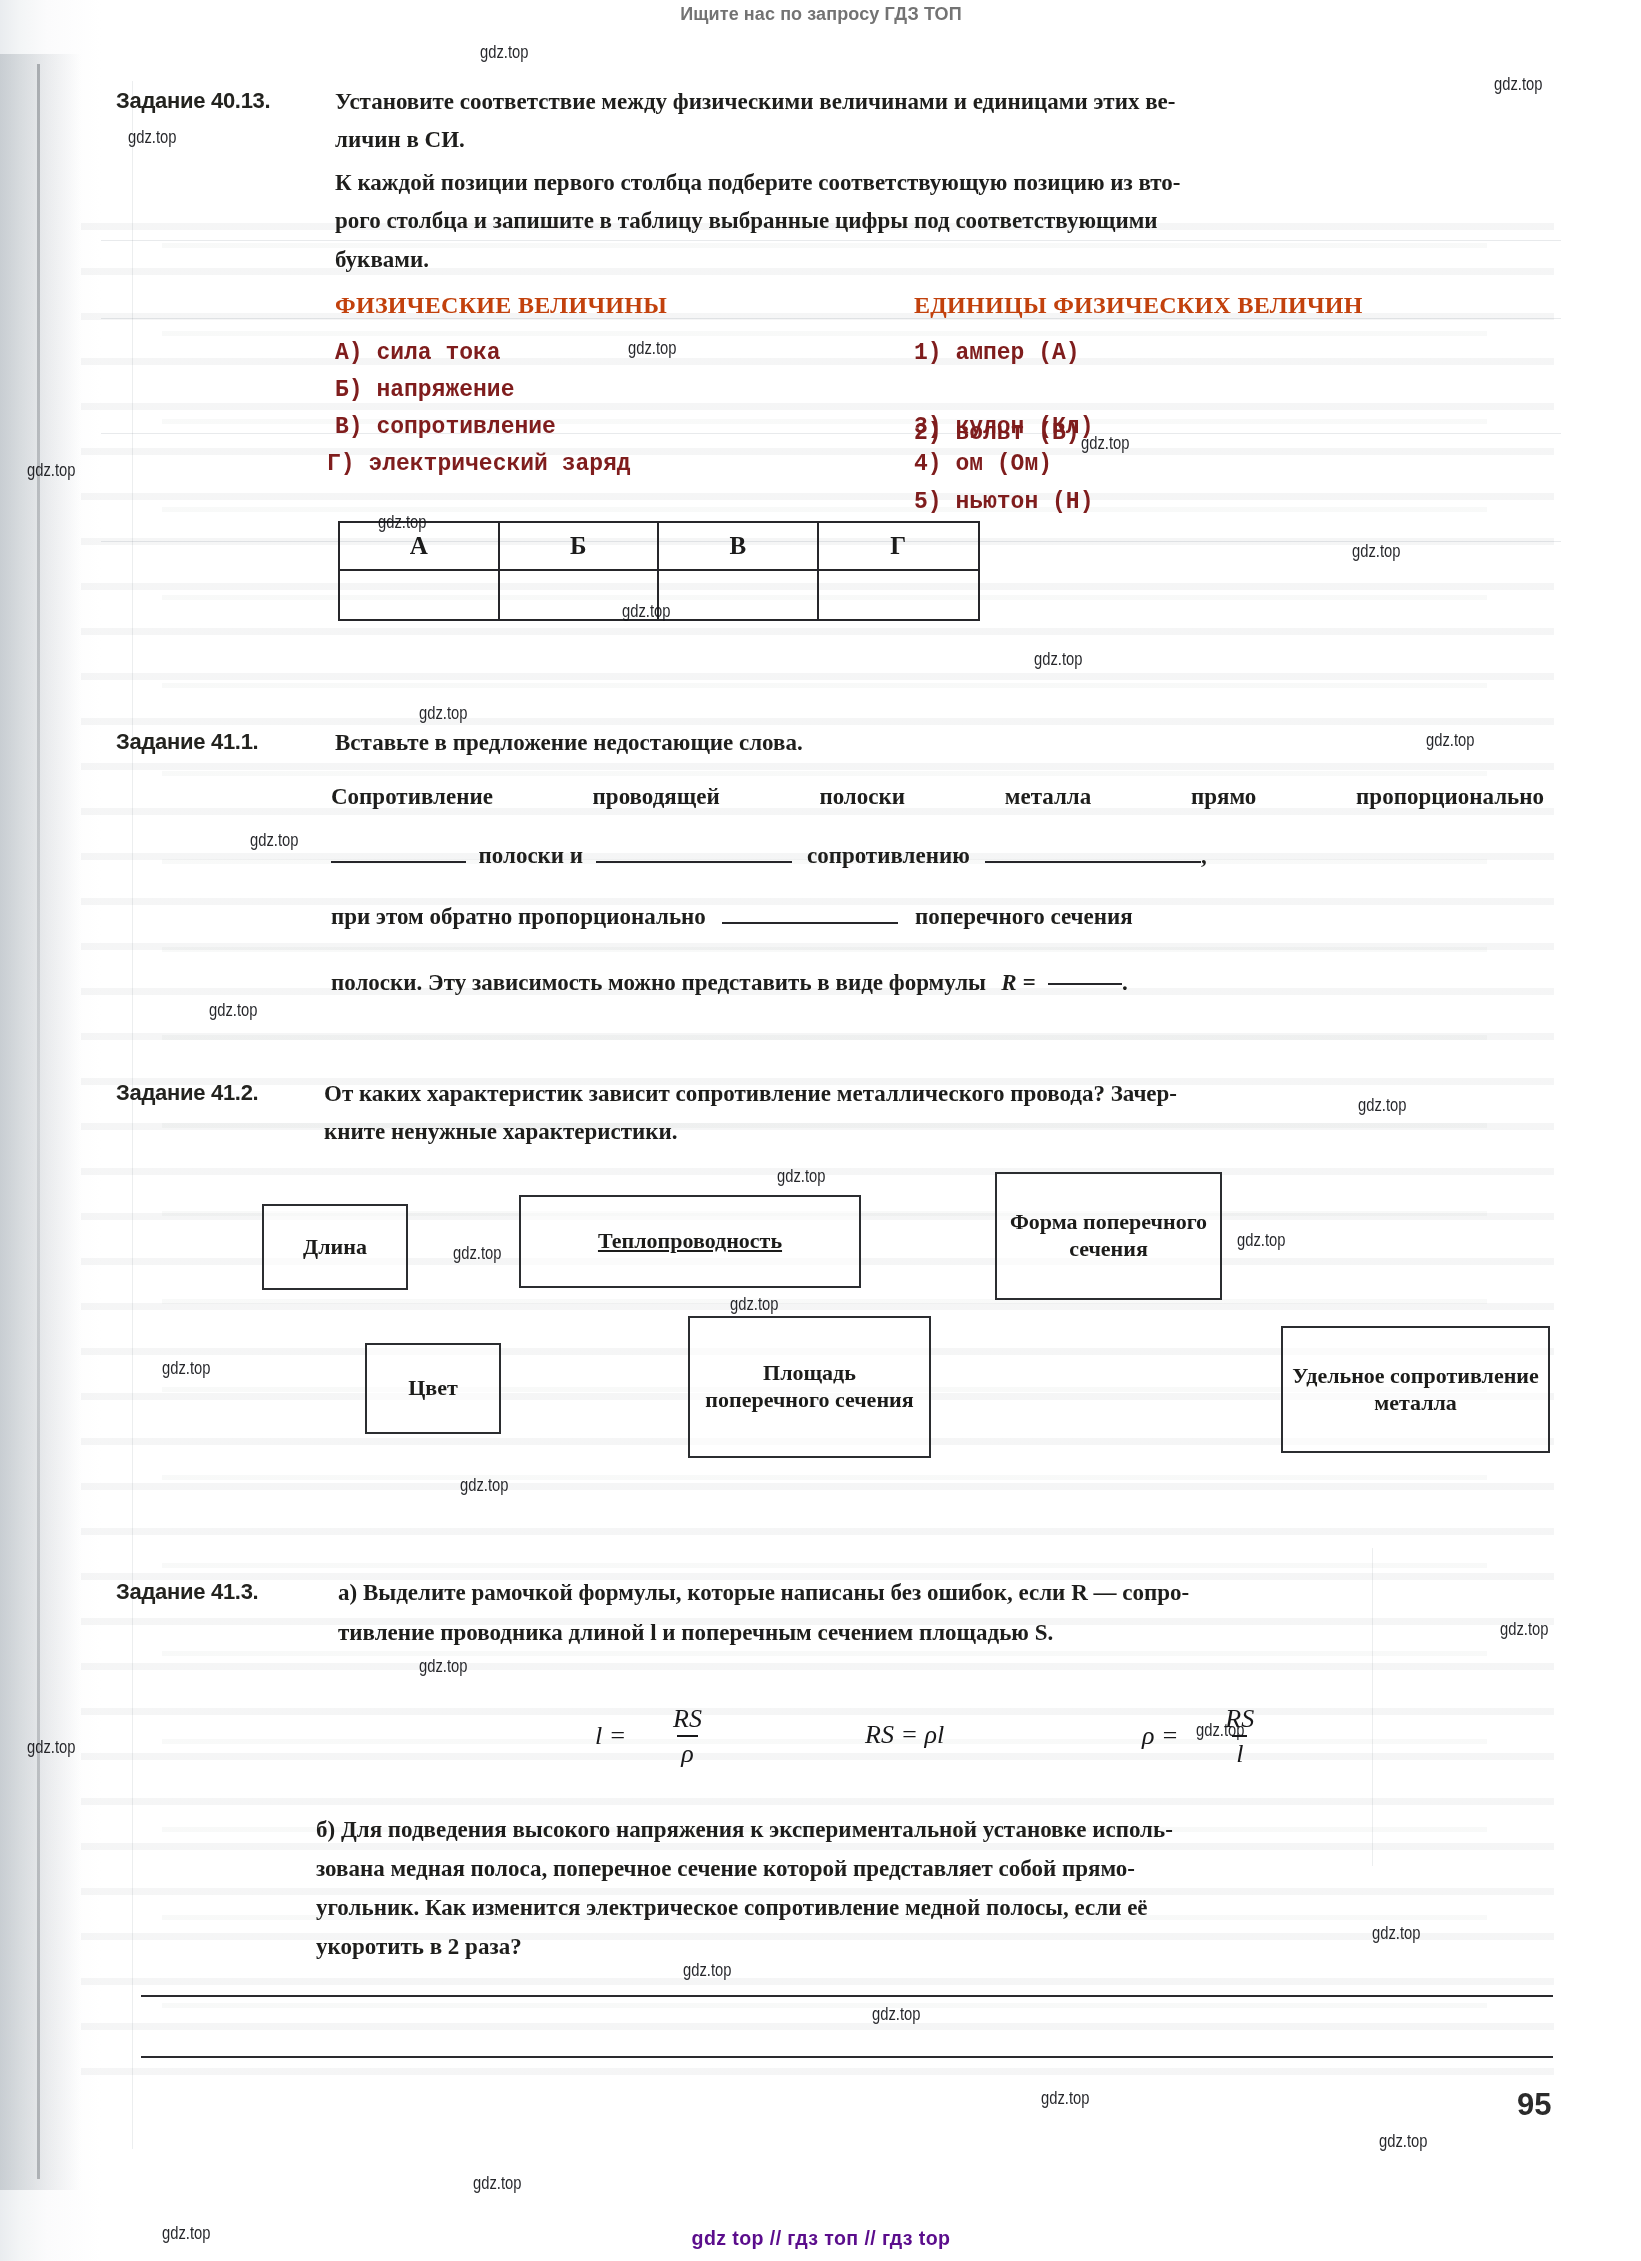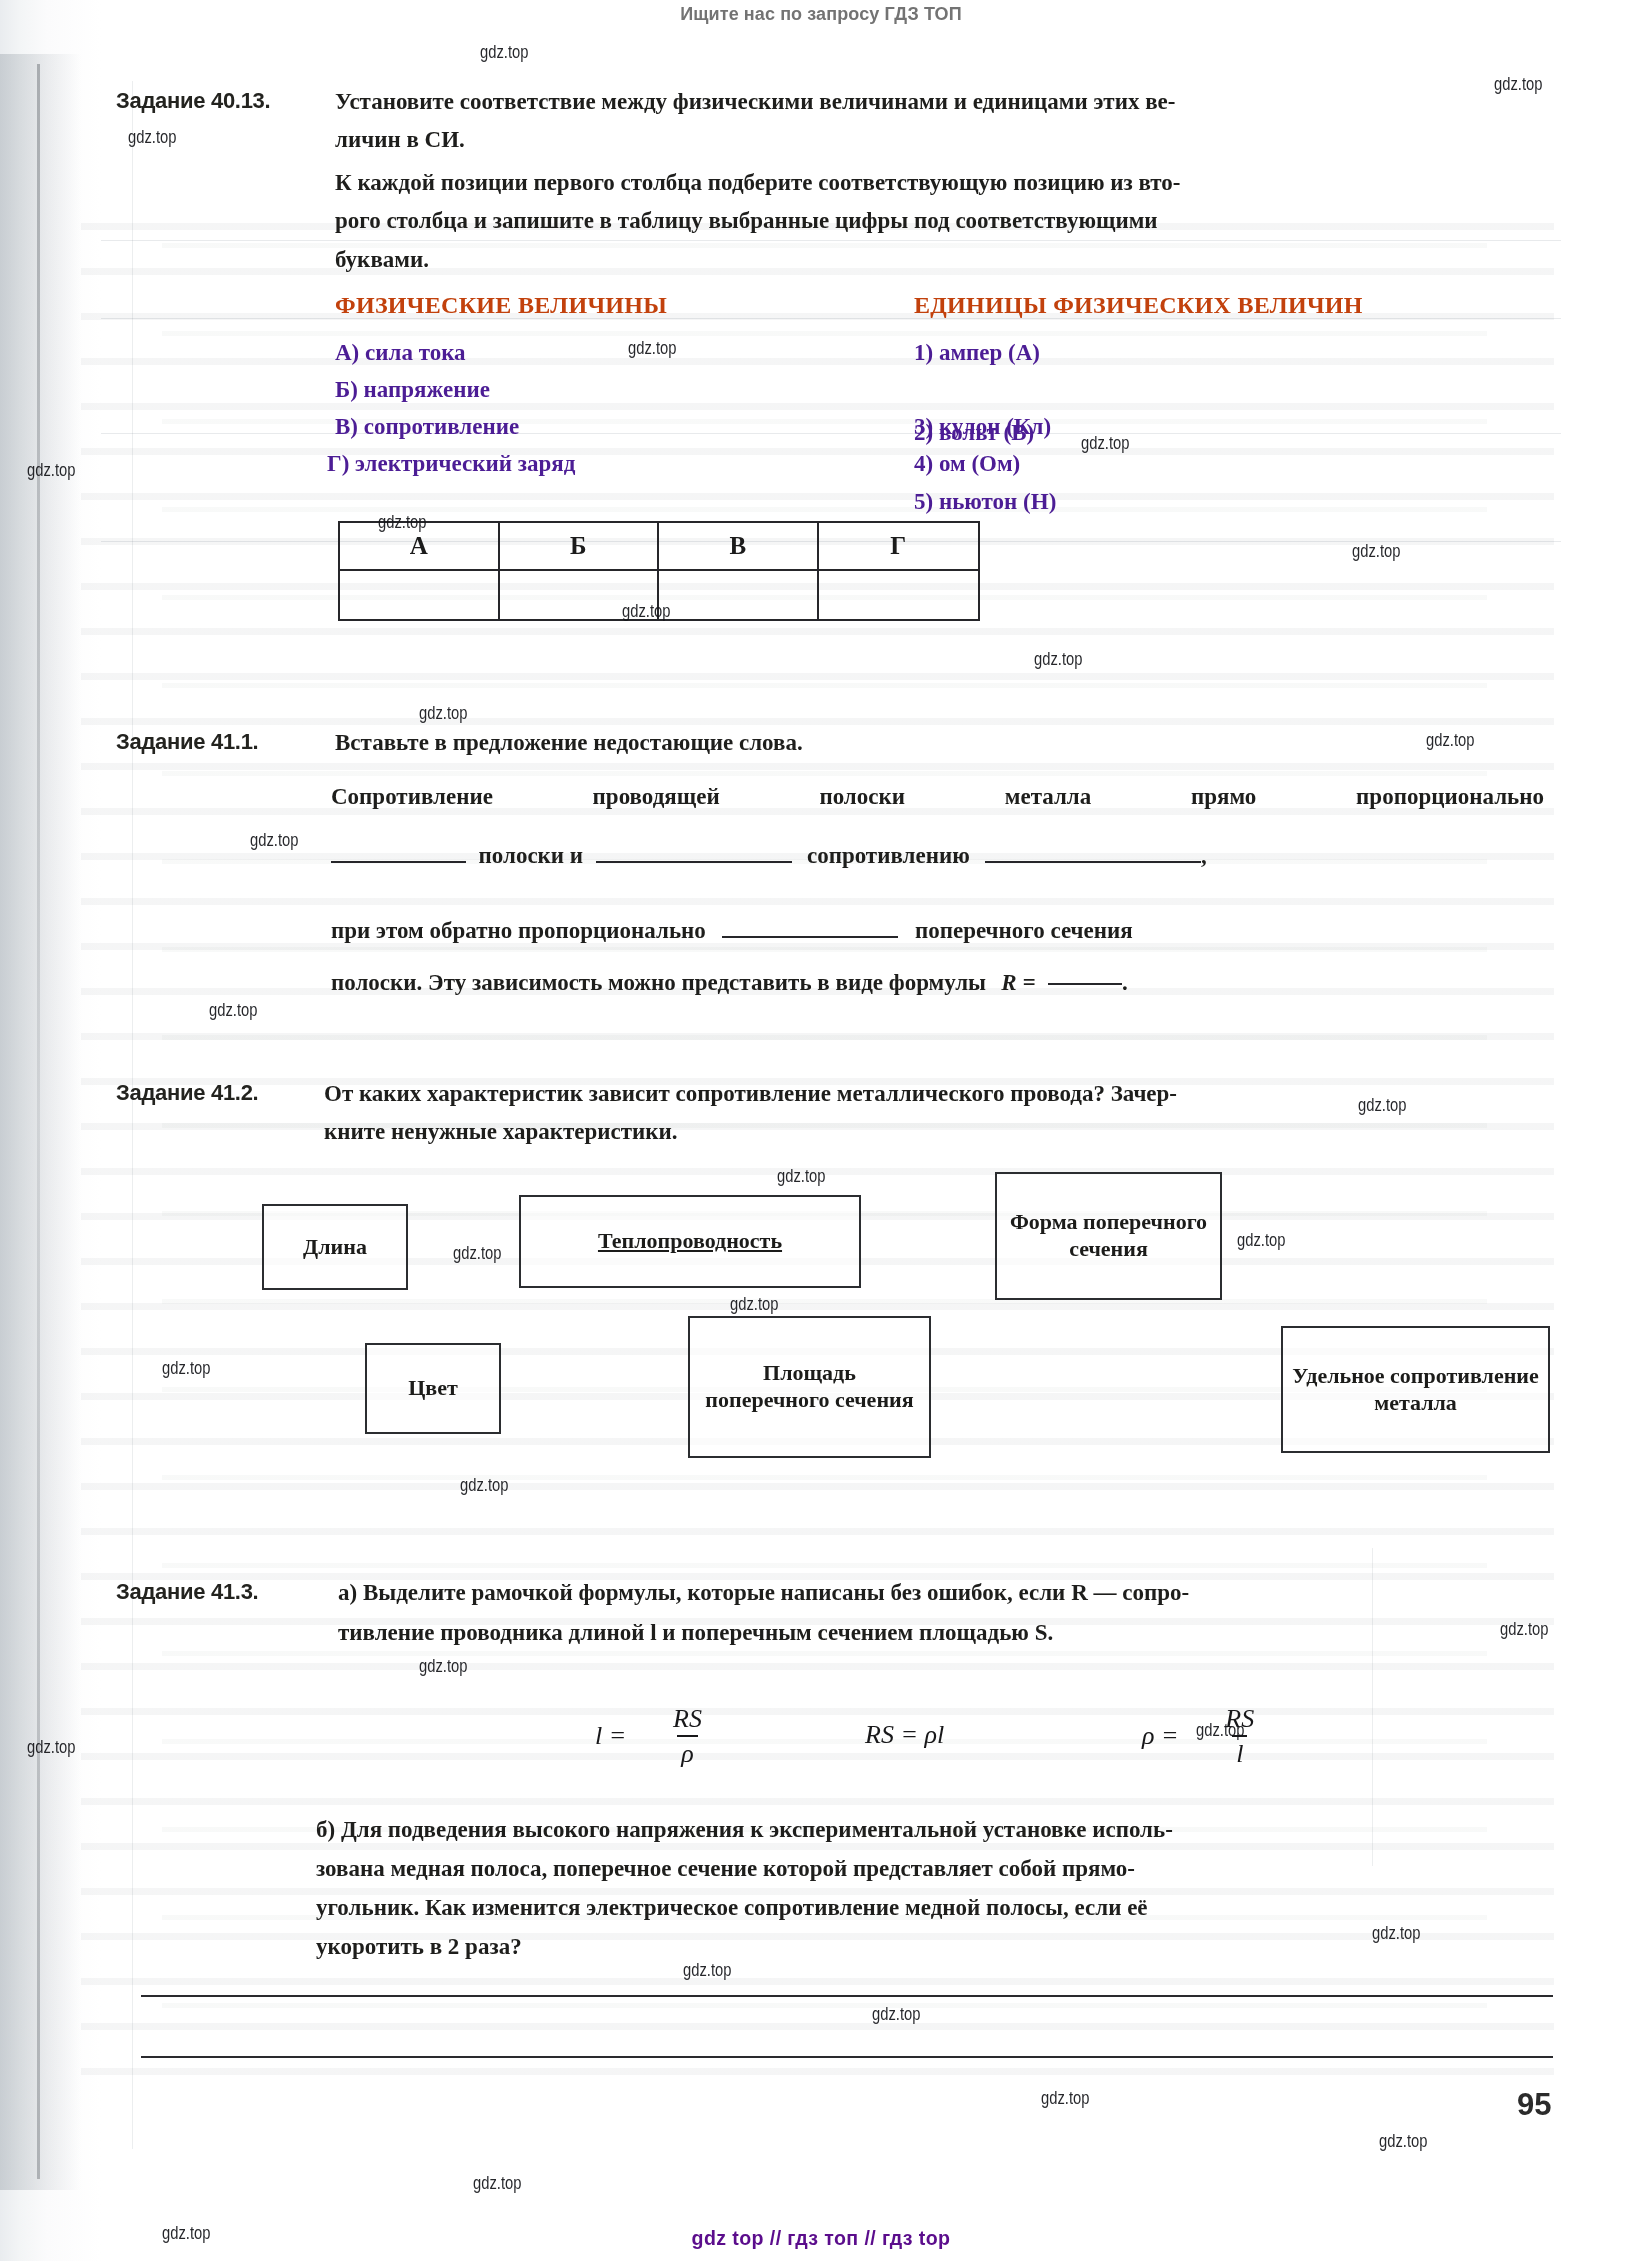--- a/index.html
+++ b/index.html
@@ -81,21 +81,21 @@
     position:absolute;
     font-size:23px;color:#1e1e1c;font-weight:600;
     display:flex;justify-content:space-between;
   }
   .colhead{
     position:absolute;
     font-size:24px;font-weight:bold;color:#c2410c;white-space:nowrap;
     letter-spacing:0.3px;
   }
   .listitem{
-    position:absolute;font-size:23px;color:#4c1d95;white-space:nowrap;font-weight:600;
+    position:absolute;font-size:23px;color:#7f1d1d;white-space:nowrap;font-weight:600;font-family:Liberation Mono, monospace;
   }
 
   
   #answer-grid{
     position:absolute;left:338px;top:521px;width:638px;height:96px;
     border:2px solid #26262a;display:grid;
     grid-template-columns:repeat(4,1fr);grid-template-rows:48px 48px;
   }
   #answer-grid .cell{
     border-right:2px solid #26262a;border-bottom:2px solid #26262a;
@@ -202,21 +202,21 @@
 </div>
 
 <div class="body-line" style="left:331px;top:843px;">
   <span class="blank" style="width:135px;"></span>
   <span style="padding:0 6.8px;">полоски и</span>
   <span class="blank" style="width:196px;"></span>
   <span style="padding:0 9.5px;">сопротивлению</span>
   <span class="blank" style="width:216px;"></span><span>,</span>
 </div>
 
-<div class="body-line" style="left:331px;top:904px;margin-top:14px;">
+<div class="body-line" style="left:331px;top:904px;">
   <span>при этом  обратно  пропорционально</span>
   <span class="blank" style="width:176px;margin:0 10.8px;"></span>
   <span>поперечного сечения</span>
 </div>
 
 <div class="body-line" style="left:331px;top:965px;">
   <span>полоски. Эту зависимость можно представить в виде формулы</span>
   <span class="it" style="padding-left:9.5px;">R =</span>
   <span class="blank" style="width:74px;margin-left:6.8px;vertical-align:5.4px;"></span><span>.</span>
 </div>

